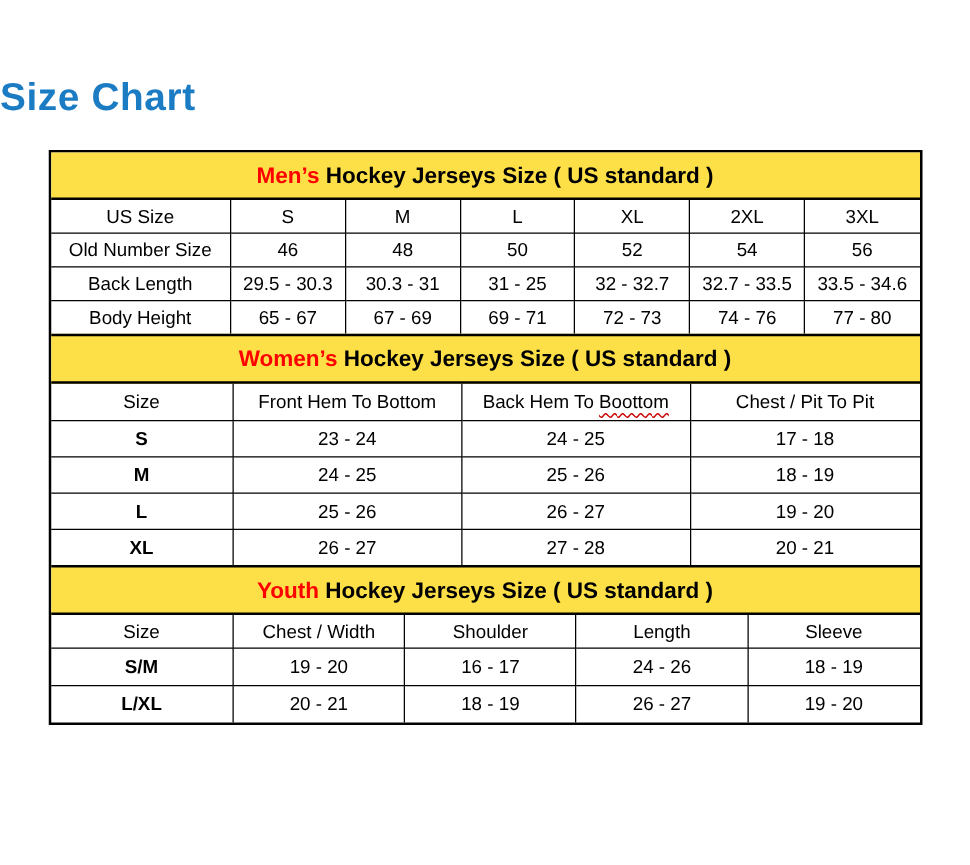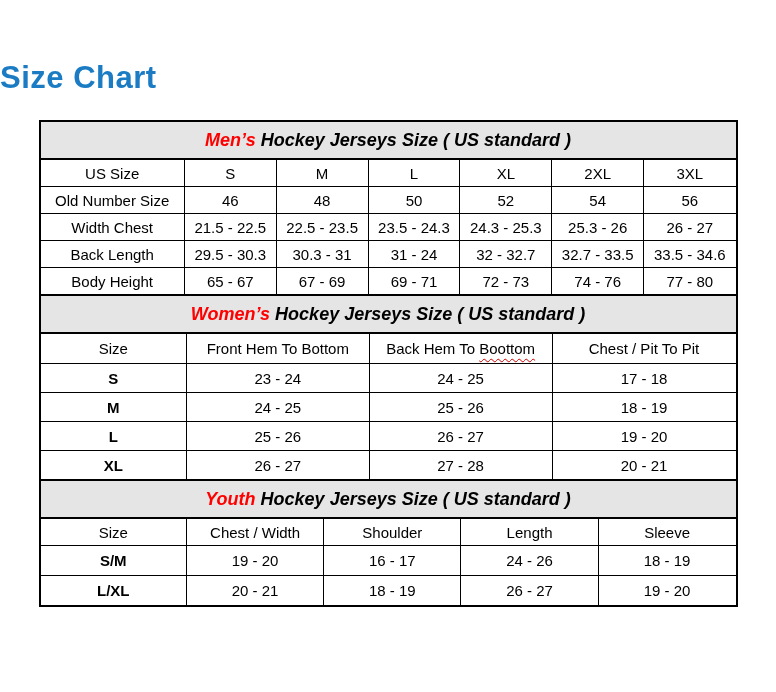--- a/index.html
+++ b/index.html
@@ -16,29 +16,28 @@
     letter-spacing:0.5px;
   }
   .chart {
     width:699px;
     margin:24px auto 0 auto;
     border:2px solid #000;
     box-sizing:border-box;
     background:#fff;
   }
   .section-header {
-    background:#e5e5e5;
+    background:#fde047;
     text-align:center;
     font-weight:bold;
     font-size:18px;
     color:#000;
     padding:8px 0 7px 0;
     border-top:2px solid #000;
     border-bottom:2px solid #000;
-    font-style:italic;
   }
   .chart .section-header:first-child { border-top:none; }
   .red { color:#FF0000; }
   table {
     width:100%;
     table-layout:fixed;
     border-collapse:collapse;
     border-style:hidden; 
   }
   th, td {
@@ -100,33 +99,24 @@
       <tr>
         <td>Old Number Size</td>
         <td>46</td>
         <td>48</td>
         <td>50</td>
         <td>52</td>
         <td>54</td>
         <td>56</td>
       </tr>
       <tr>
-        <td>Width Chest</td>
-        <td>21.5 - 22.5</td>
-        <td>22.5 - 23.5</td>
-        <td>23.5 - 24.3</td>
-        <td>24.3 - 25.3</td>
-        <td>25.3 - 26</td>
-        <td>26 - 27</td>
-      </tr>
-      <tr>
         <td>Back Length</td>
         <td>29.5 - 30.3</td>
         <td>30.3 - 31</td>
-        <td>31 - 24</td>
+        <td>31 - 25</td>
         <td>32 - 32.7</td>
         <td>32.7 - 33.5</td>
         <td>33.5 - 34.6</td>
       </tr>
       <tr>
         <td>Body Height</td>
         <td>65 - 67</td>
         <td>67 - 69</td>
         <td>69 - 71</td>
         <td>72 - 73</td>

